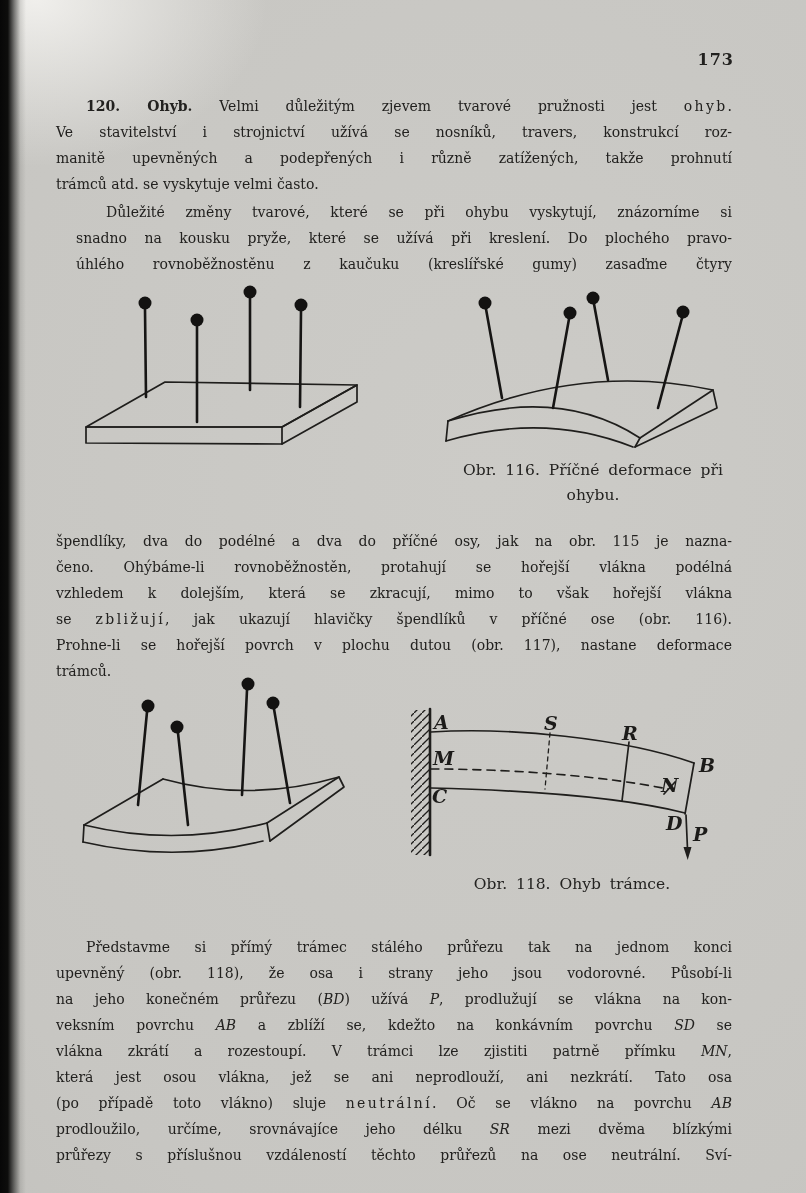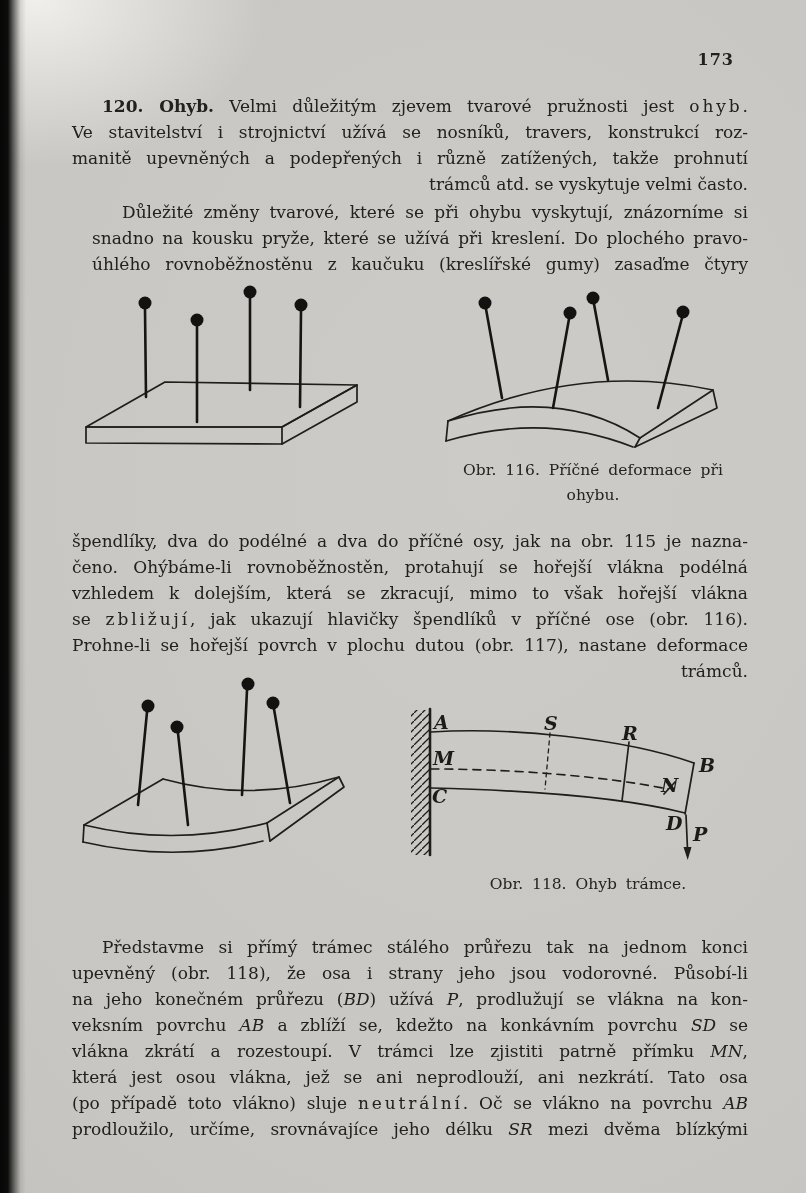--- a/index.html
+++ b/index.html
@@ -17,27 +17,27 @@
     pointer-events:none;
   }
   .binding{
     position:absolute;left:0;top:0;bottom:0;width:26px;z-index:5;
     background:linear-gradient(90deg,#070707 0%,#0d0d0c 30%,rgba(25,25,24,.55) 55%,rgba(110,110,106,.22) 78%,rgba(110,110,106,0) 100%);
   }
   .pagenum{
     position:absolute;top:50px;right:72px;
     font-size:16px;font-weight:bold;letter-spacing:1px;
   }
-  .textblock{position:absolute;left:72px;width:676px;font-size:17px;line-height:26px;}
+  .textblock{position:absolute;left:56px;width:676px;font-size:14px;line-height:26px;}
   .tb1{top:93px;}
   .tb2{top:528px;}
   .tb3{top:934px;}
   .pgap{margin-top:2px;margin-left:20px;}
   .line{text-align:justify;text-align-last:justify;height:26px;}
-  .line.end{text-align:right;text-align-last:auto;}
+  .line.end{text-align:left;text-align-last:auto;}
   .line.ind{text-indent:30px;}
   .b{font-weight:bold;}
   .sp{letter-spacing:.17em;}
   .i{font-style:italic;}
   .fig{position:absolute;}
   .ink path,.ink line{stroke:#1f1e1c;stroke-width:1.7;fill:none;stroke-linejoin:round;stroke-linecap:round;}
   .pin line{stroke:#161514;stroke-width:2.6;stroke-linecap:round;}
   .pin circle{fill:#131211;stroke:none;}
   .thick{stroke-width:2.6 !important;}
   .dashN{stroke-dasharray:8 6;stroke-width:1.6 !important;}
@@ -184,29 +184,30 @@
     <text class="lbl" x="146" y="49">S</text>
     <text class="lbl" x="224" y="59">R</text>
     <text class="lbl" x="301" y="91">B</text>
     <text class="lbl" x="35" y="84">M</text>
     <text class="lbl" x="34" y="122">C</text>
     <text class="lbl" x="263" y="111">N</text>
     <text class="lbl" x="268" y="149">D</text>
     <text class="lbl" x="295" y="160">P</text>
   </svg>
 
-  <div class="caption" style="left:428px;width:320px;top:872px">
+  <div class="caption" style="left:412px;width:320px;top:872px">
     <div>Obr. 118. Ohyb trámce.</div>
   </div>
 
   <div class="textblock tb3">
     <div>
         <div class="line ind"><span>Představme si přímý trámec stálého průřezu tak na jednom konci</span></div>
         <div class="line"><span>upevněný (obr. 118), že osa i strany jeho jsou vodorovné. Působí-li</span></div>
         <div class="line"><span>na jeho konečném průřezu (</span><span class="i">BD</span><span>) užívá </span><span class="i">P</span><span>, prodlužují se vlákna na kon-</span></div>
         <div class="line"><span>veksním povrchu </span><span class="i">AB</span><span> a zblíží se, kdežto na konkávním povrchu </span><span class="i">SD</span><span> se</span></div>
         <div class="line"><span>vlákna zkrátí a rozestoupí. V trámci lze zjistiti patrně přímku </span><span class="i">MN</span><span>,</span></div>
         <div class="line"><span>která jest osou vlákna, jež se ani neprodlouží, ani nezkrátí. Tato osa</span></div>
         <div class="line"><span>(po případě toto vlákno) sluje </span><span class="sp">neutrální</span><span>. Oč se vlákno na povrchu </span><span class="i">AB</span></div>
         <div class="line"><span>prodloužilo, určíme, srovnávajíce jeho délku </span><span class="i">SR</span><span> mezi dvěma blízkými</span></div>
+        <div class="line"><span>průřezy s příslušnou vzdáleností těchto průřezů na ose neutrální. Sví-</span></div>
       </div>
   </div>
 </div>
 
 </body></html>

